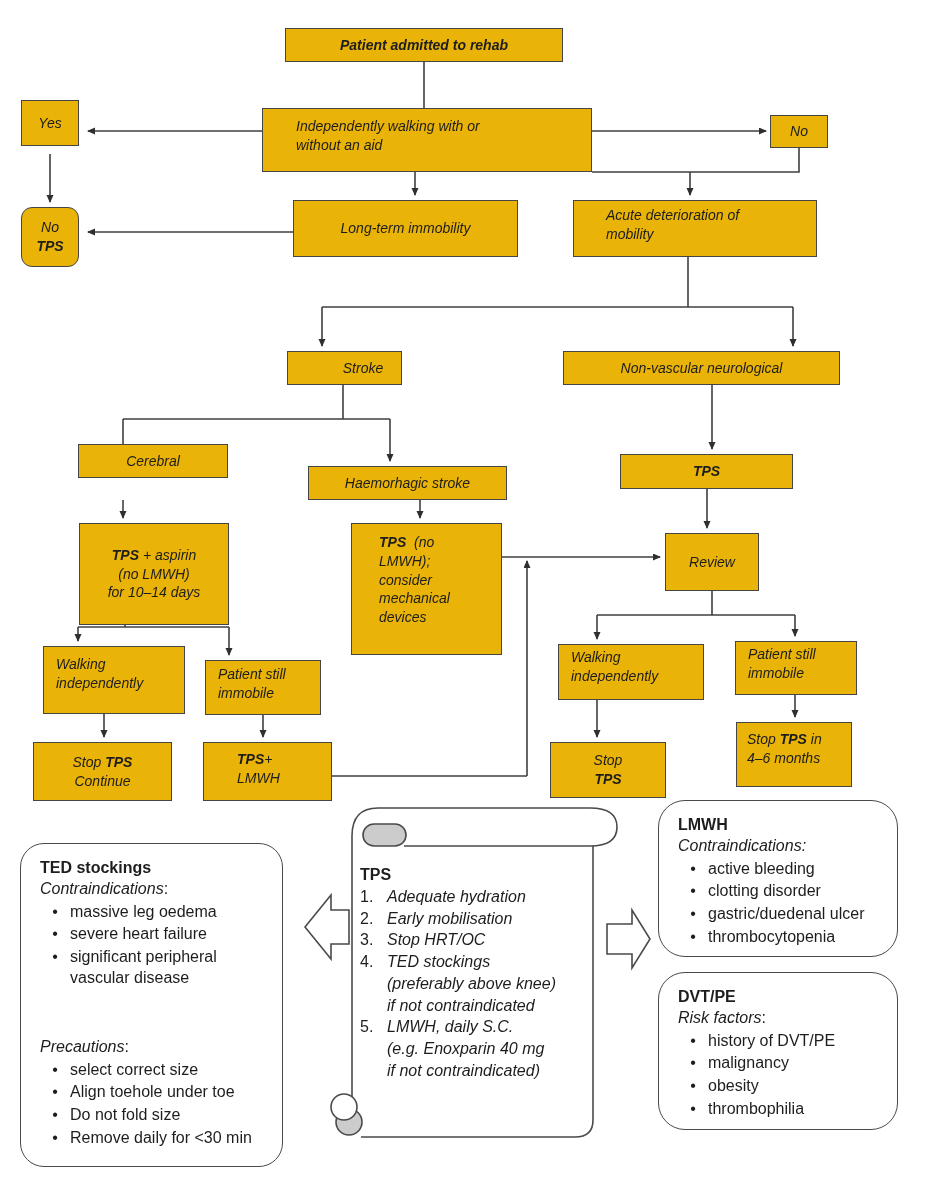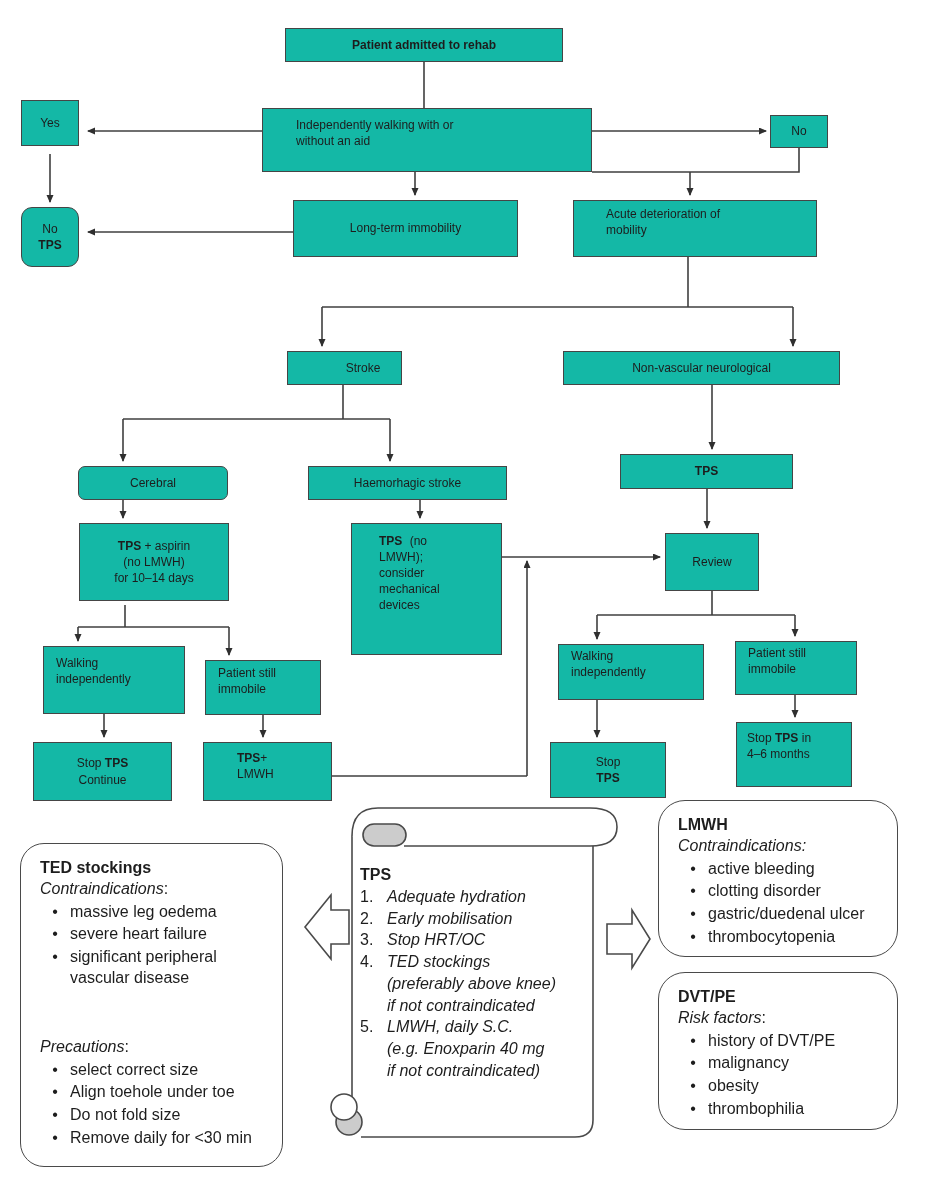--- a/index.html
+++ b/index.html
@@ -1,20 +1,20 @@
 <!DOCTYPE html>
 <html><head>
 <meta charset="utf-8">
 <style>
   html,body{margin:0;padding:0;background:#ffffff;}
   #stage{position:relative;width:931px;height:1200px;background:#ffffff;
          font-family:"Liberation Sans",sans-serif;color:#1d1d1d;overflow:hidden;}
   #wires{position:absolute;left:0;top:0;width:931px;height:1200px;}
-  .bx{position:absolute;background:#14b8a6;border:1.7px solid #454545;
-      font-size:12px;line-height:1.34;box-sizing:border-box;}
+  .bx{position:absolute;background:#eab308;border:1.7px solid #454545;
+      font-size:14px;line-height:1.34;box-sizing:border-box;font-style:italic;}
   .ctr{display:flex;flex-direction:column;align-items:center;justify-content:center;text-align:center;}
   .b{font-weight:bold;}
   .i{font-style:italic;}
   .rnd{border-radius:11px;}
   .info{position:absolute;background:#ffffff;border:1.7px solid #4a4a4a;border-radius:24px;
         box-sizing:border-box;font-size:16px;line-height:1.3;padding:14px 12px 10px 19px;}
   .info .ttl{font-weight:bold;}
   .bul{display:flex;margin-top:2px;}
   .bul::before{content:"\2022";width:30px;flex:0 0 30px;text-align:center;}
   .bul>div{flex:1;padding-right:4px;}
@@ -123,33 +123,33 @@
   </div>
 
   <div class="bx ctr" style="left:287px;top:351px;width:115px;height:34px;padding-left:37px;">
     <div>Stroke</div>
   </div>
 
   <div class="bx ctr" style="left:563px;top:351px;width:277px;height:34px;">
     <div>Non-vascular neurological</div>
   </div>
 
-  <div class="bx ctr" style="left:78px;top:466px;width:150px;height:34px;border-radius:7px;">
+  <div class="bx ctr" style="left:78px;top:444px;width:150px;height:34px;">
     <div>Cerebral</div>
   </div>
 
   <div class="bx ctr" style="left:308px;top:466px;width:199px;height:34px;">
     <div>Haemorhagic stroke</div>
   </div>
 
   <div class="bx ctr b" style="left:620px;top:454px;width:173px;height:35px;">
     <div>TPS</div>
   </div>
 
-  <div class="bx ctr" style="left:79px;top:523px;width:150px;height:78px;">
+  <div class="bx ctr" style="left:79px;top:523px;width:150px;height:102px;">
     <div><span class="b">TPS</span><span> + aspirin</span></div>
     <div>(no LMWH)</div>
     <div>for 10–14 days</div>
   </div>
 
   <div class="bx" style="left:351px;top:523px;width:151px;height:132px;padding:9px 2px 0 27px;">
     <div><span class="b">TPS</span><span style="margin-left:4px;"> (no</span></div>
     <div>LMWH);</div>
     <div>consider</div>
     <div>mechanical</div>

